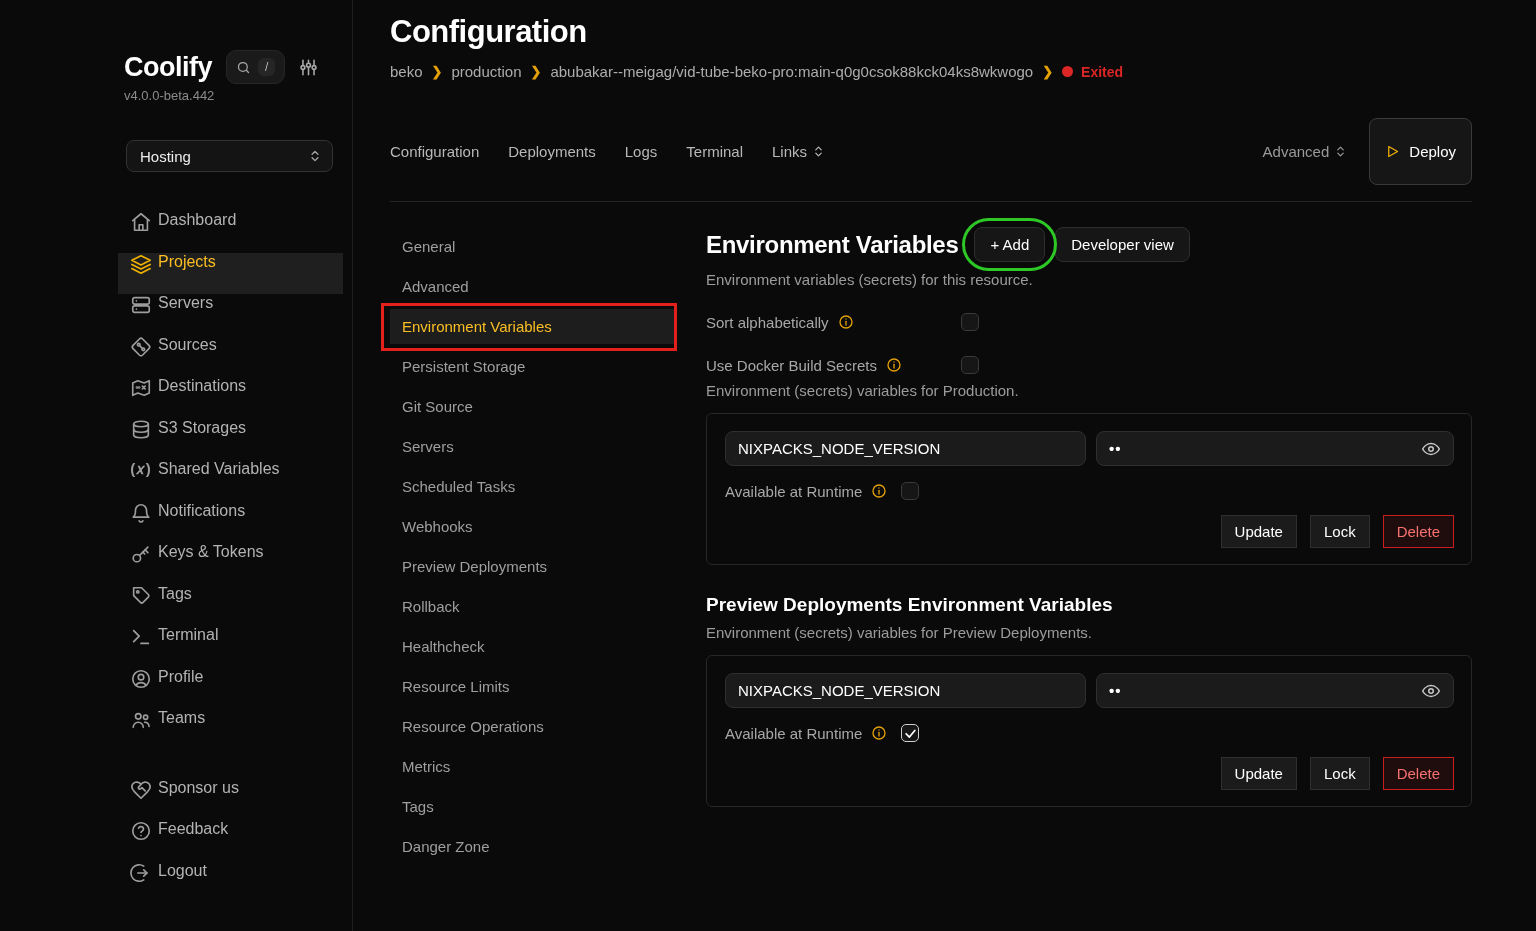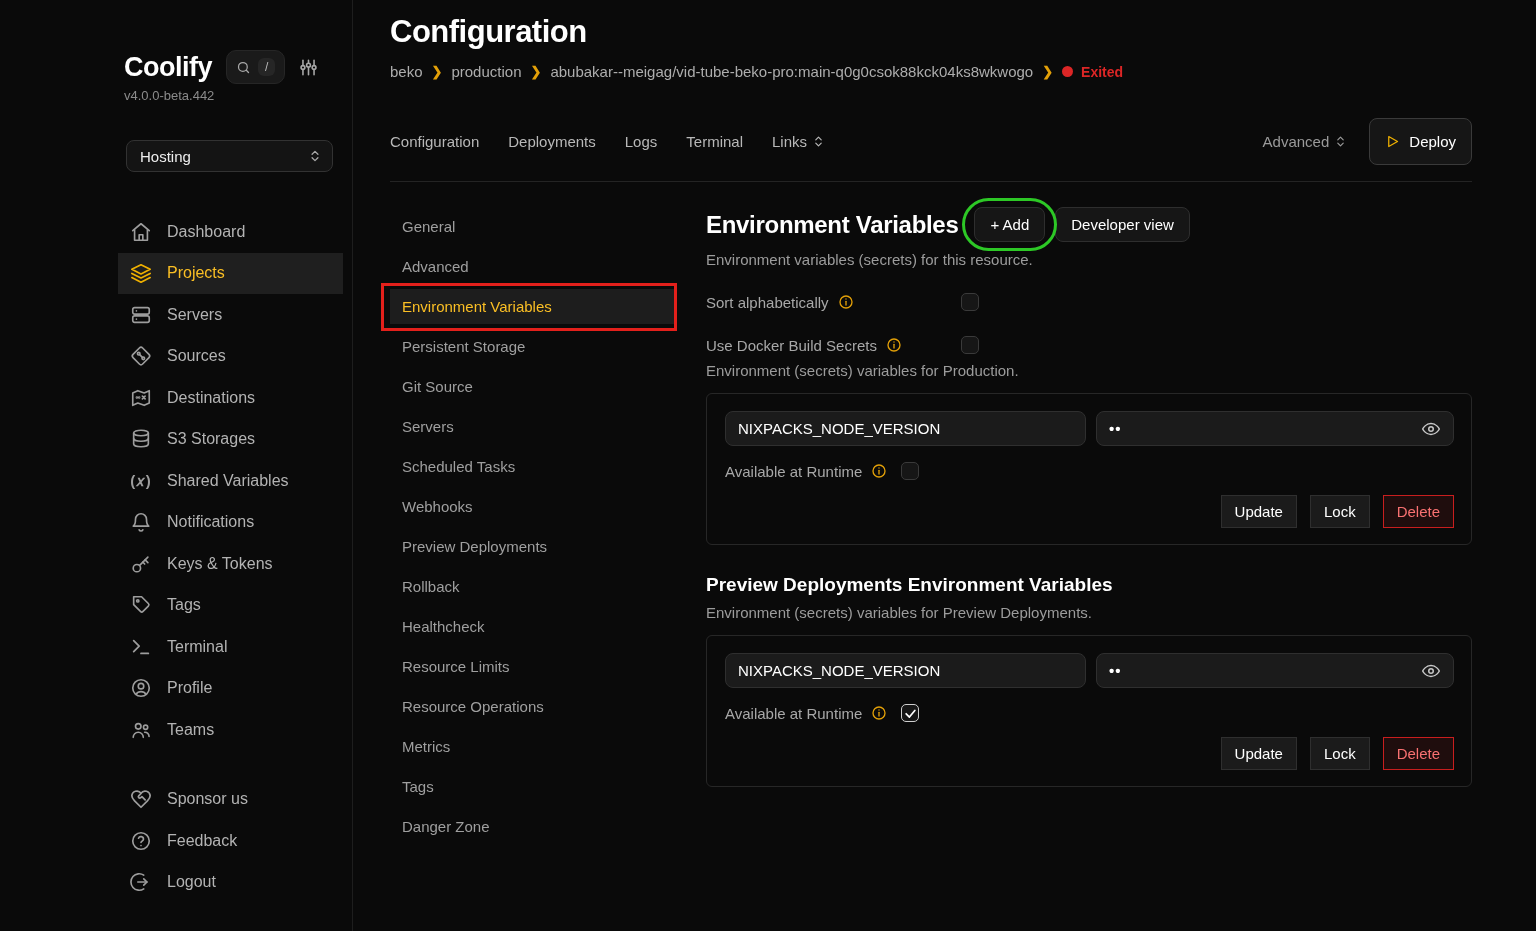--- a/index.html
+++ b/index.html
@@ -19,22 +19,22 @@
   .search-pill { display:flex; align-items:center; gap:7px; background:#1a1a1a;
     border:1px solid #262626; border-radius:10px; padding:7px 9px; cursor:pointer; }
   .search-pill .key { background:#262626; color:#b9b9b9; border-radius:6px;
     font-size:12px; padding:2px 7px; line-height:14px; }
   .icon-muted { color:#a8a8a8; }
   .version { color:#8b8b8b; font-size:13px; margin-top:4px; }
   .team-select { margin:37px 0 0 126px; width:207px; height:32px; background:#141414;
     border:1px solid #323232; border-radius:8px; display:flex; align-items:center;
     justify-content:space-between; padding:0 10px 0 13px; font-size:15px; color:#ededed; cursor:pointer; }
   .side-nav { margin-top:39px; display:flex; flex-direction:column; }
-  .nav-item { margin-left:118px; width:225px; height:41.5px; display:flex; align-items:center;
-    gap:15px; padding-left:12px; color:#b3b3b3; font-size:16px; cursor:pointer; }
+  .nav-item { margin-left:118px; width:225px; height:41.5px; display:flex; 
+    gap:6px; padding-left:12px; color:#b3b3b3; font-size:16px; cursor:pointer; }
   .nav-item .nicon { width:22px; color:#9d9d9d; display:flex; justify-content:center; }
   .nav-item.active { background:#1f1f1f; color:#fbbf24; }
   .nav-item.active .nicon { color:#f0b100; }
   .paren-x { font-size:15px; font-weight:700; letter-spacing:1px; }
   .side-footer { margin-top:auto; padding-bottom:28px; display:flex; flex-direction:column; }
   .heart { color:#ec1e79; }
 
   
   .main { flex:1; padding:14px 64px 0 37px; }
   .page-title { font-size:31px; font-weight:700; letter-spacing:-0.5px; }
@@ -43,21 +43,21 @@
   .crumb-sep { color:#e3a008; font-weight:700; font-size:13px; }
   .status { display:flex; align-items:center; gap:8px; color:#dc2626; font-weight:700; font-size:14px; }
   .status-dot { width:11px; height:11px; border-radius:50%; background:#dc2626; }
 
   .tabs-row { display:flex; align-items:center; margin-top:38px; }
   .tab { color:#b8b8b8; font-size:15px; margin-right:29px; cursor:pointer;
     display:flex; align-items:center; gap:5px; }
   .tabs-right { margin-left:auto; display:flex; align-items:center; gap:22px; }
   .advanced-dd { display:flex; align-items:center; gap:5px; color:#9a9a9a; font-size:15px; cursor:pointer; }
   .deploy-btn { display:flex; align-items:center; gap:9px; background:#161616;
-    border:1px solid #3a3a3a; border-radius:8px; padding:14px 15px; font-size:15px;
+    border:1px solid #3a3a3a; border-radius:8px; padding:24px 15px; font-size:15px;
     color:#fff; cursor:pointer; }
   .deploy-btn .play { color:#f0b100; }
   .divider { height:1px; background:#242424; margin-top:16px; }
 
   .content { display:flex; margin-top:25px; }
   
   .subnav { width:285px; min-width:285px; padding-top:2px; }
   .subnav-item { font-size:15px; color:#9f9f9f; padding:9px 12px; margin-bottom:5px;
     cursor:pointer; }
   .subnav-item.active { background:#1d1d1d; color:#fbbf24; position:relative; }

